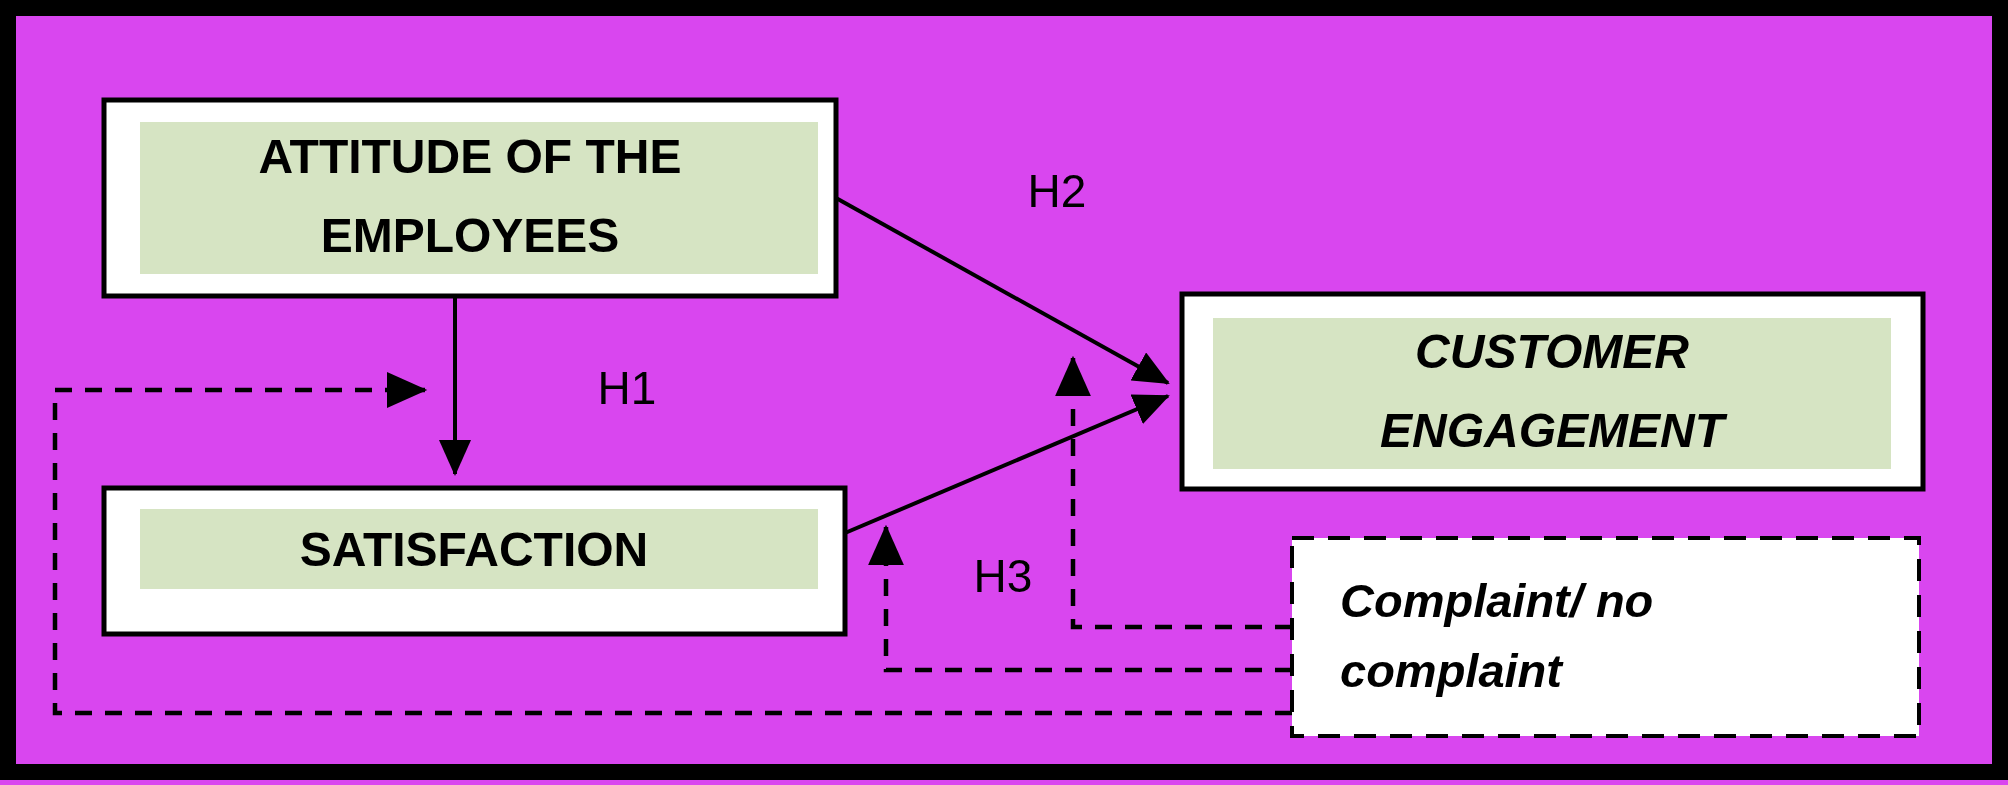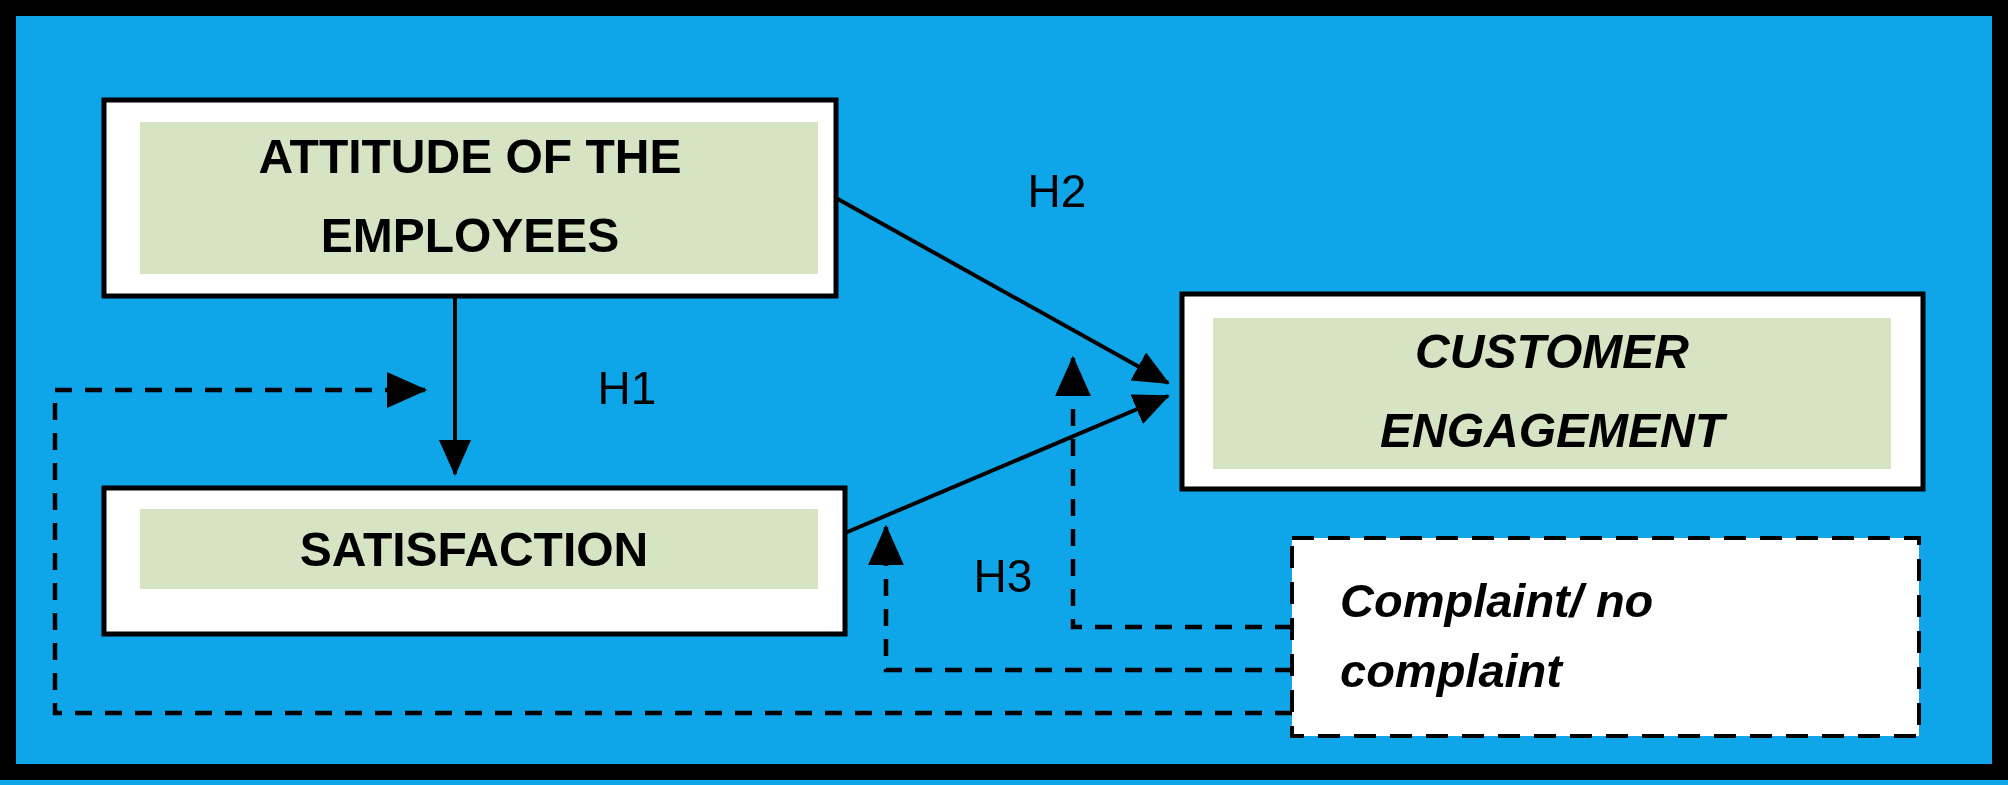--- a/index.html
+++ b/index.html
@@ -5,21 +5,21 @@
   html, body {
     margin: 0;
     padding: 0;
     background: #ffffff;
     font-family: "Liberation Sans", sans-serif;
   }
   .canvas {
     position: relative;
     width: 2008px;
     height: 785px;
-    background: #0ea5e9;
+    background: #d946ef;
     overflow: hidden;
   }
   svg { display: block; }
   .node-outline {
     fill: #ffffff;
     stroke: #000000;
     stroke-width: 5;
   }
   .node-fill {
     stroke: none;

